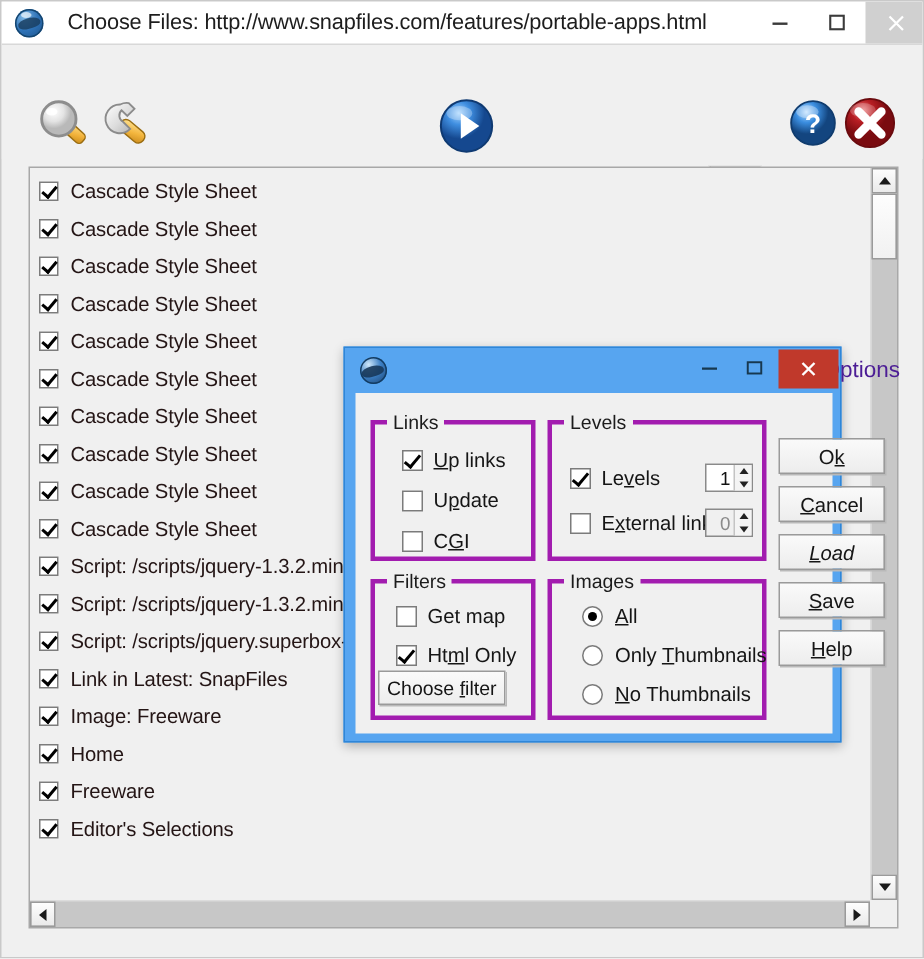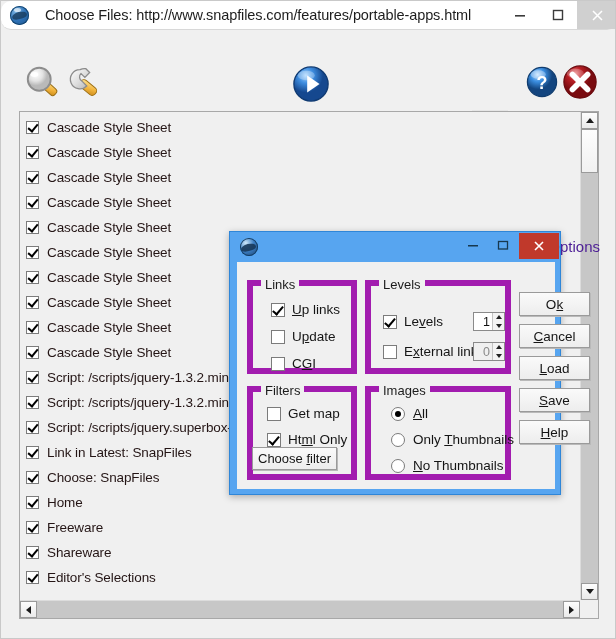--- a/index.html
+++ b/index.html
@@ -22,21 +22,20 @@
 
   
   .titlebar {
     position: absolute;
     left: 0; top: 0;
     width: 616px;
     height: 29px;
     background: #ffffff;
     border-bottom: 1px solid #d8d8d8;
     box-sizing: border-box;
-    border-radius: 10px;
   }
   .tb-icon {
     position: absolute;
     left: 9px; top: 5px;
     width: 19px; height: 19px;
     border-radius: 50%;
     background: radial-gradient(circle at 32% 28%, #7fb8e6 0%, #2f73b8 48%, #1b4f86 100%);
     box-shadow: inset 0 0 0 1px #14456f;
     overflow: hidden;
   }
@@ -331,21 +330,21 @@
     position: absolute;
     left: 7px; top: 30px;
     width: 318px;
     height: 227px;
     background: #f0f0f0;
     box-sizing: border-box;
   }
 
   .group {
     position: absolute;
-    border: 6px solid #a21caf;
+    border: 3px solid #a21caf;
     box-sizing: border-box;
   }
   .group > .gtitle {
     position: absolute;
     left: 8px; top: -8px;
     background: #f0f0f0;
     padding: 0 4px;
     font-size: 13px;
     color: #1c1c1c;
     line-height: 14px;
@@ -444,21 +443,21 @@
     align-items: center;
     justify-content: center;
     box-shadow: 1px 1px 0 #b9b9b9;
     cursor: default;
     user-select: none;
   }
   .pbtn u { text-decoration: underline; }
   .side-btn { left: 282px; width: 71px; height: 24px; }
   .b-ok     { top: 30px; }
   .b-cancel { top: 62px; }
-  .b-load   { top: 94px; }
+  .b-load   { top: 94px; font-style: italic; }
   .b-save   { top: 126px; }
   .b-help   { top: 158px; }
   .b-choose { left: 15px; top: 185px; width: 85px; height: 23px; font-size: 13px; }
 
   .watermark {
     position: absolute;
     left: 236px; top: 322px;
     font-size: 34px;
     font-weight: bold;
     font-style: italic;
@@ -657,33 +656,29 @@
         <div class="litem">
           <span class="cbox on"></span>
           <span class="lbl">Script: /scripts/jquery.superbox-min.js</span>
         </div>
         <div class="litem">
           <span class="cbox on"></span>
           <span class="lbl">Link in Latest: SnapFiles</span>
         </div>
         <div class="litem">
           <span class="cbox on"></span>
-          <span class="lbl">Choose: SnapFiles</span>
+          <span class="lbl">Image: Freeware</span>
         </div>
         <div class="litem">
           <span class="cbox on"></span>
           <span class="lbl">Home</span>
         </div>
         <div class="litem">
           <span class="cbox on"></span>
           <span class="lbl">Freeware</span>
-        </div>
-        <div class="litem">
-          <span class="cbox on"></span>
-          <span class="lbl">Shareware</span>
         </div>
         <div class="litem">
           <span class="cbox on"></span>
           <span class="lbl">Editor's Selections</span>
         </div>
       </div>
 
     <div class="vscroll">
       <div class="sbtn up">
           <span class="arrow-u"></span>

